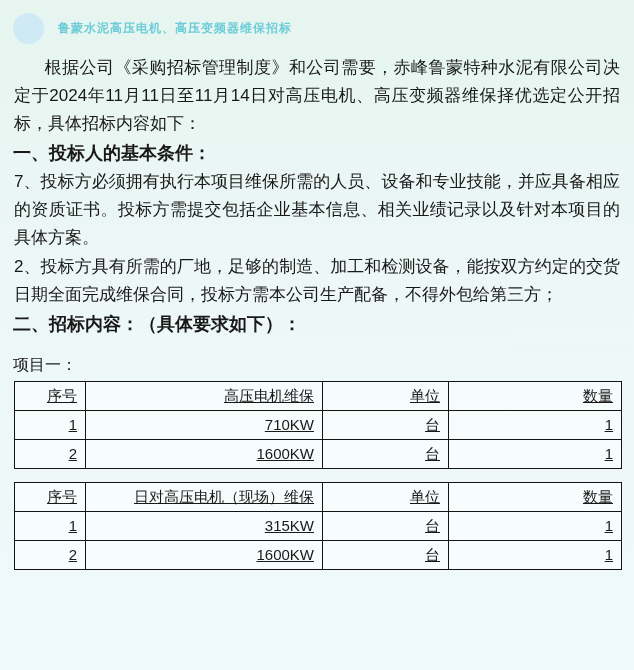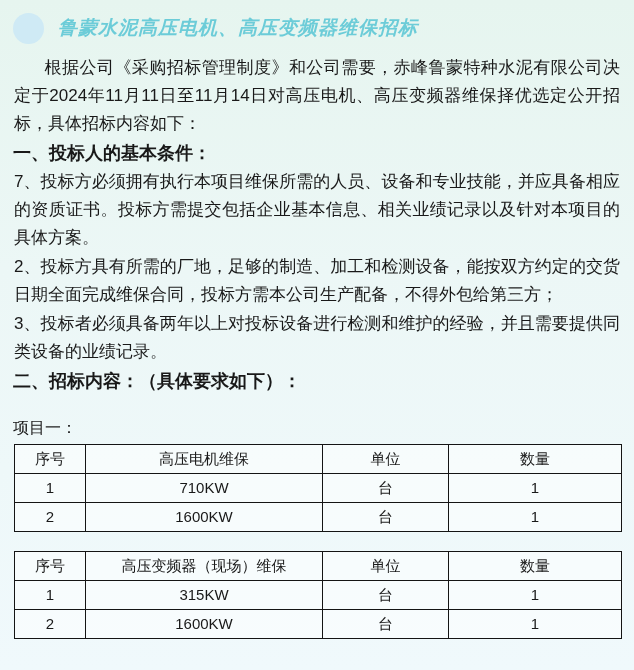--- a/index.html
+++ b/index.html
@@ -23,24 +23,23 @@
     margin-bottom:10px;
   }
   .bullet{
     width:31px;height:31px;border-radius:50%;
     background:var(--icon);
     flex:0 0 auto;
     margin-right:14px;
   }
   .title{
     color:var(--accent);
-    font-size:19px;
+    font-size:12px;
     font-weight:bold;
     letter-spacing:1px;
-    font-style:italic;
   }
   .body-text{
     font-size:17px;
     line-height:28px;
     text-align:justify;
   }
   .para{margin:1px;}
   .para.indent{text-indent:1.8em;}
   .heading{
     font-weight:bold;
@@ -61,43 +60,43 @@
   col.c0{width:71px;}
   col.c1{width:237px;}
   col.c2{width:126px;}
   col.c3{width:173px;}
   th,td{
     border:1.5px solid var(--border);
     height:28px;
     padding:0 8px;
     font-size:15px;
     font-weight:normal;
-    text-align:center;
+    text-align:right;
     vertical-align:middle;
     white-space:nowrap;
     overflow:hidden;
+    text-decoration:underline;
   }
-  .project{margin-top:19px;}
+  .project{margin-top:13px;}
   .project:first-of-type{margin-top:2px;}
 </style>
 </head>
 <body>
 
 <div class="header">
   <span class="bullet"></span>
   <span class="title">鲁蒙水泥高压电机、高压变频器维保招标</span>
 </div>
 
 <div class="body-text">
   <p class="para indent">根据公司《采购招标管理制度》和公司需要，赤峰鲁蒙特种水泥有限公司决定于2024年11月11日至11月14日对高压电机、高压变频器维保择优选定公开招标，具体招标内容如下：</p>
 
   <div class="heading">一、投标人的基本条件：</div>
   <p class="para">7、投标方必须拥有执行本项目维保所需的人员、设备和专业技能，并应具备相应的资质证书。投标方需提交包括企业基本信息、相关业绩记录以及针对本项目的具体方案。</p>
   <p class="para">2、投标方具有所需的厂地，足够的制造、加工和检测设备，能按双方约定的交货日期全面完成维保合同，投标方需本公司生产配备，不得外包给第三方；</p>
-  <p class="para">3、投标者必须具备两年以上对投标设备进行检测和维护的经验，并且需要提供同类设备的业绩记录。</p>
 
   <div class="heading">二、招标内容：（具体要求如下）：</div>
 
   <div class="project">
     <div class="project-label">项目一：</div>
     <table>
       <colgroup>
           <col class="c0">
           <col class="c1">
           <col class="c2">
@@ -130,21 +129,21 @@
     <table>
       <colgroup>
           <col class="c0">
           <col class="c1">
           <col class="c2">
           <col class="c3">
         </colgroup>
       <tbody>
           <tr>
         <th>序号</th>
-        <th>高压变频器（现场）维保</th>
+        <th>日对高压电机（现场）维保</th>
         <th>单位</th>
         <th>数量</th>
       </tr>
       <tr>
         <td>1</td>
         <td>315KW</td>
         <td>台</td>
         <td>1</td>
       </tr>
       <tr>

